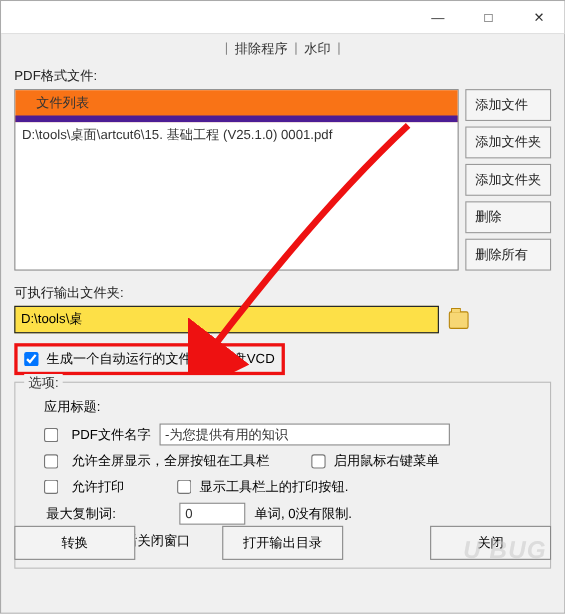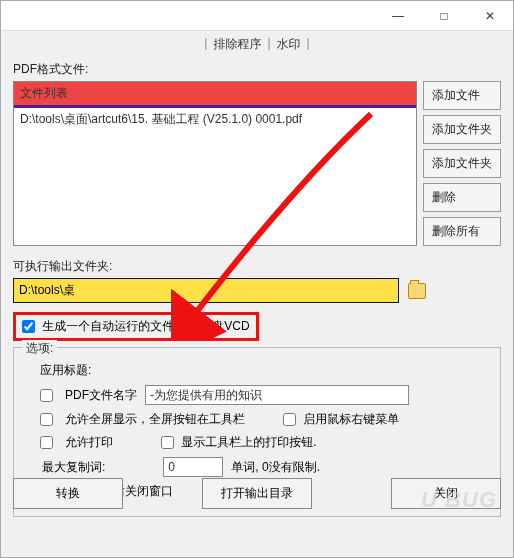--- a/index.html
+++ b/index.html
@@ -7,21 +7,21 @@
 .window{background:#f0f0f0;width:514px;height:558px;border:1px solid #aaa}
 .titlebar{height:30px;display:flex;justify-content:flex-end;align-items:stretch;background:#fff;border-bottom:1px solid #e0e0e0}
 .winbtn{width:46px;display:flex;align-items:center;justify-content:center;color:#333}
 .content{padding:5px 12px 0 12px;position:relative}
 .tabs{display:flex;justify-content:center;gap:0;margin-bottom:8px}
 .tabsep{color:#888;padding:0 6px}
 .tab{color:#333}
 .lbl{color:#222;margin:4px 0 3px 0;display:block}
 .row1{display:flex;gap:6px}
 .filelist{flex:1;border:1px solid #888;background:#fff}
-.filelist-header{background:#ef4444;border-bottom:3px solid #4c1d95;padding:3px 6px;color:#333}
+.filelist-header{background:#f97316;border-bottom:6px solid #4c1d95;padding:3px 19px;color:#333}
 .filelist-body{height:115px;padding:3px 6px;overflow:auto;color:#333}
 .sidebtns{display:flex;flex-direction:column;gap:5px}
 .btn{border:1px solid #999;background:#f5f5f5;padding:5px 8px;min-width:72px;text-align:left;color:#222;cursor:pointer}
 .pathbox{width:386px;border:1px solid #0f172a;padding:3px 5px;background:#fde047;display:inline-block}
 .folder-icon{display:inline-block;width:18px;height:16px;background:#f7d774;border:1px solid #b8860b;border-radius:2px;vertical-align:middle;margin-left:6px;position:relative;cursor:pointer}
 .folder-icon:before{content:"";position:absolute;top:-4px;left:1px;width:7px;height:3px;background:#f7d774;border:1px solid #b8860b;border-bottom:none;border-radius:1px 1px 0 0}
 .redbox{border:3px solid #e11;padding:3px 6px;display:inline-block;margin-top:9px;background:#f0f0f0}
 .chk{vertical-align:middle;margin-right:4px}
 .group{border:1px solid #bbb;margin-top:6px;padding:8px 10px 10px 10px;position:relative}
 .group-title{position:absolute;top:-8px;left:8px;background:#f0f0f0;padding:0 4px;color:#333}

